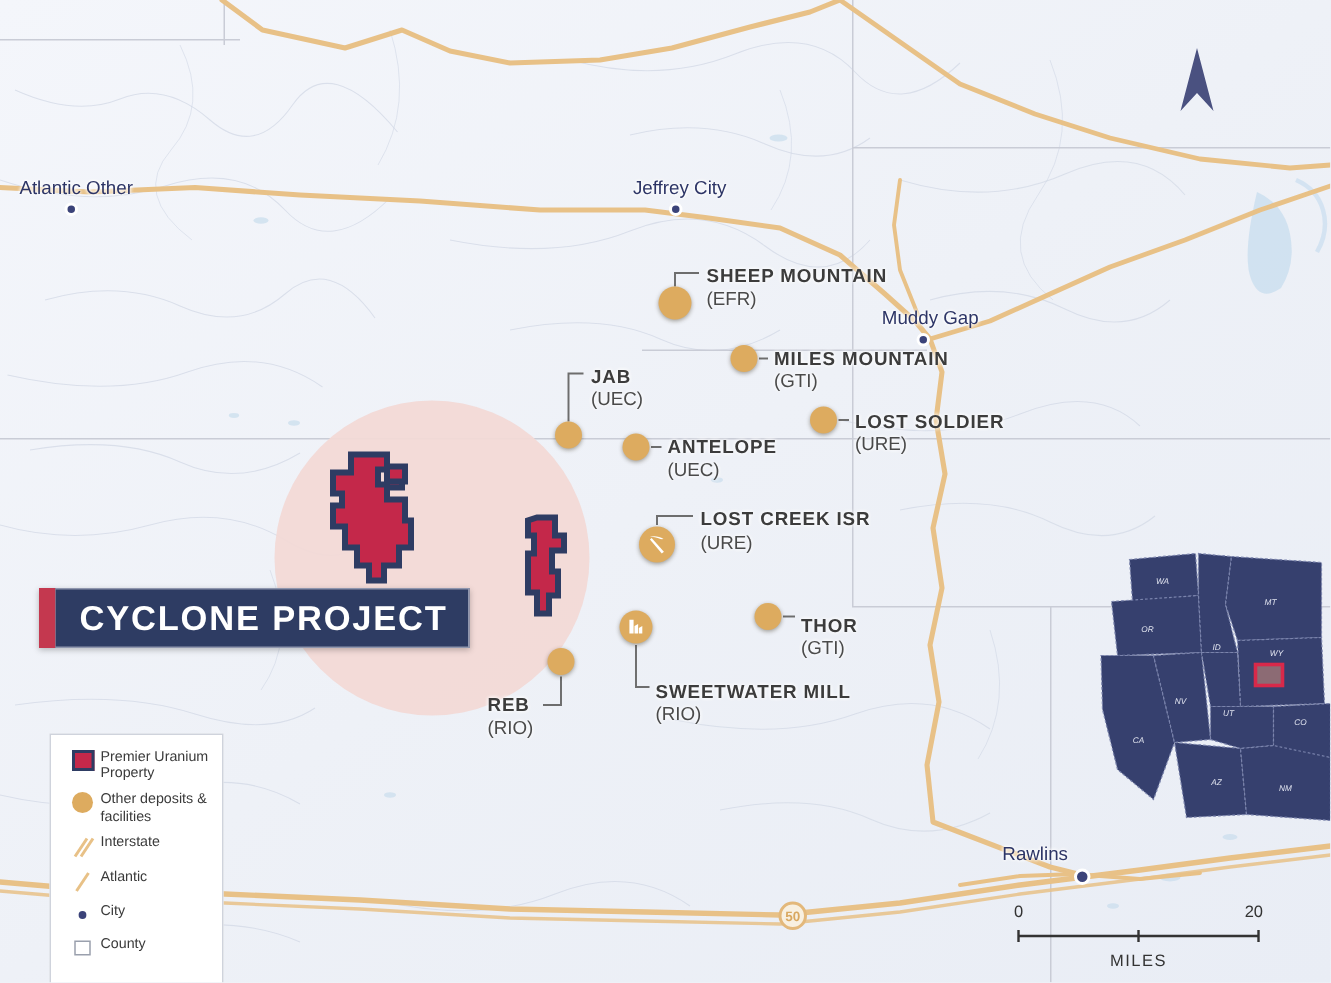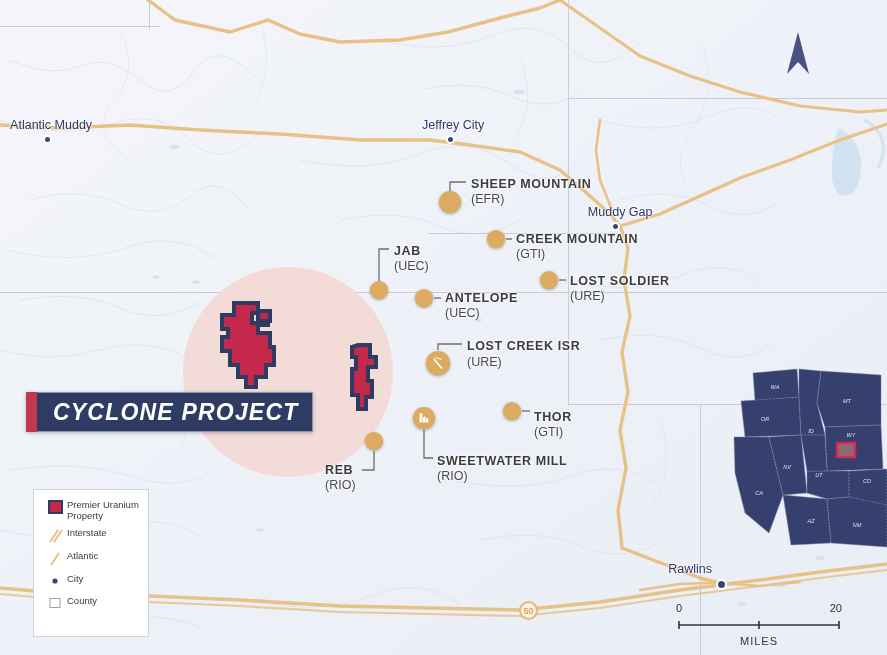--- a/index.html
+++ b/index.html
@@ -103,21 +103,20 @@
     align-items: stretch;
     box-shadow: 0 1px 4px rgba(0,0,0,.25);
   }
   .banner-bar { width: 11px; background: #c4384f; }
   .banner-body {
     background: #2e3c63;
     display: flex; align-items: center;
     padding: 0 14px 0 16px;
     border: 1px solid #8f96ae;
     border-left: none;
-    font-style: italic;
   }
   .banner-text {
     color: #ffffff;
     font-size: 23px;
     font-weight: bold;
     letter-spacing: 1.2px;
   }
 
   
   .legend {
@@ -306,21 +305,21 @@
                L38 92 L38 80 L30 80 L30 66 L22 66 L22 52 L28 52 L28 44 L22 44 L22 30 L34 30 Z"></path>
       <path d="M58 26 L70 26 L70 36 L58 36 Z"></path>
       <path d="M158 60 L170 60 L170 72 L176 72 L176 82 L168 82 L168 96 L172 96 L172 112 L166 112
                L166 124 L158 124 L158 110 L152 110 L152 84 L156 84 L156 72 L152 72 L152 62 Z"></path>
     </g>
   </svg>
 
   <div class="layer">
     <div class="city" style="left:43px;top:135px;">
       <div class="city-dot"></div>
-      <div class="city-label" style="left:4px;top:-17px;transform:translateX(-45%);">Atlantic Muddy</div>
+      <div class="city-label" style="left:4px;top:-17px;transform:translateX(-45%);">Atlantic Other</div>
     </div>
     <div class="city" style="left:446px;top:135px;">
       <div class="city-dot"></div>
       <div class="city-label" style="left:4px;top:-17px;transform:translateX(-45%);">Jeffrey City</div>
     </div>
     <div class="city" style="left:611px;top:222px;">
       <div class="city-dot"></div>
       <div class="city-label" style="left:4px;top:-17px;transform:translateX(-42%);">Muddy Gap</div>
     </div>
     <div class="city" style="left:716px;top:579px;">
@@ -346,21 +345,21 @@
   <div class="layer">
 
     <div class="deposit">
       <div class="dep-dot" style="left:439px;top:191px;width:22px;height:22px;"></div>
       <div class="dep-label" style="left:471px;top:177px;">SHEEP MOUNTAIN</div>
       <div class="dep-sub" style="left:471px;top:192px;">(EFR)</div>
     </div>
 
     <div class="deposit">
       <div class="dep-dot" style="left:487px;top:230px;width:18px;height:18px;"></div>
-      <div class="dep-label" style="left:516px;top:232px;">CREEK MOUNTAIN</div>
+      <div class="dep-label" style="left:516px;top:232px;">MILES MOUNTAIN</div>
       <div class="dep-sub" style="left:516px;top:247px;">(GTI)</div>
     </div>
 
     <div class="deposit">
       <div class="dep-dot" style="left:540px;top:271px;width:18px;height:18px;"></div>
       <div class="dep-label" style="left:570px;top:274px;">LOST SOLDIER</div>
       <div class="dep-sub" style="left:570px;top:289px;">(URE)</div>
     </div>
 
     <div class="deposit">
@@ -428,20 +427,26 @@
 
   <div class="legend">
 
     <div class="legend-row">
       <div class="legend-key">
         <div class="sw-property"></div>
       </div>
       <div class="legend-text">Premier Uranium Property</div>
     </div>
 
+    <div class="legend-row">
+      <div class="legend-key">
+        <div class="sw-deposit"></div>
+      </div>
+      <div class="legend-text">Other deposits &amp; facilities</div>
+    </div>
 
     <div class="legend-row">
       <div class="legend-key">
         <svg width="18" height="16">
           <line x1="4" y1="14" x2="12" y2="2" stroke="#e8c187" stroke-width="2"></line>
           <line x1="8" y1="14" x2="16" y2="2" stroke="#e8c187" stroke-width="2"></line>
         </svg>
       </div>
       <div class="legend-text">Interstate</div>
     </div>

